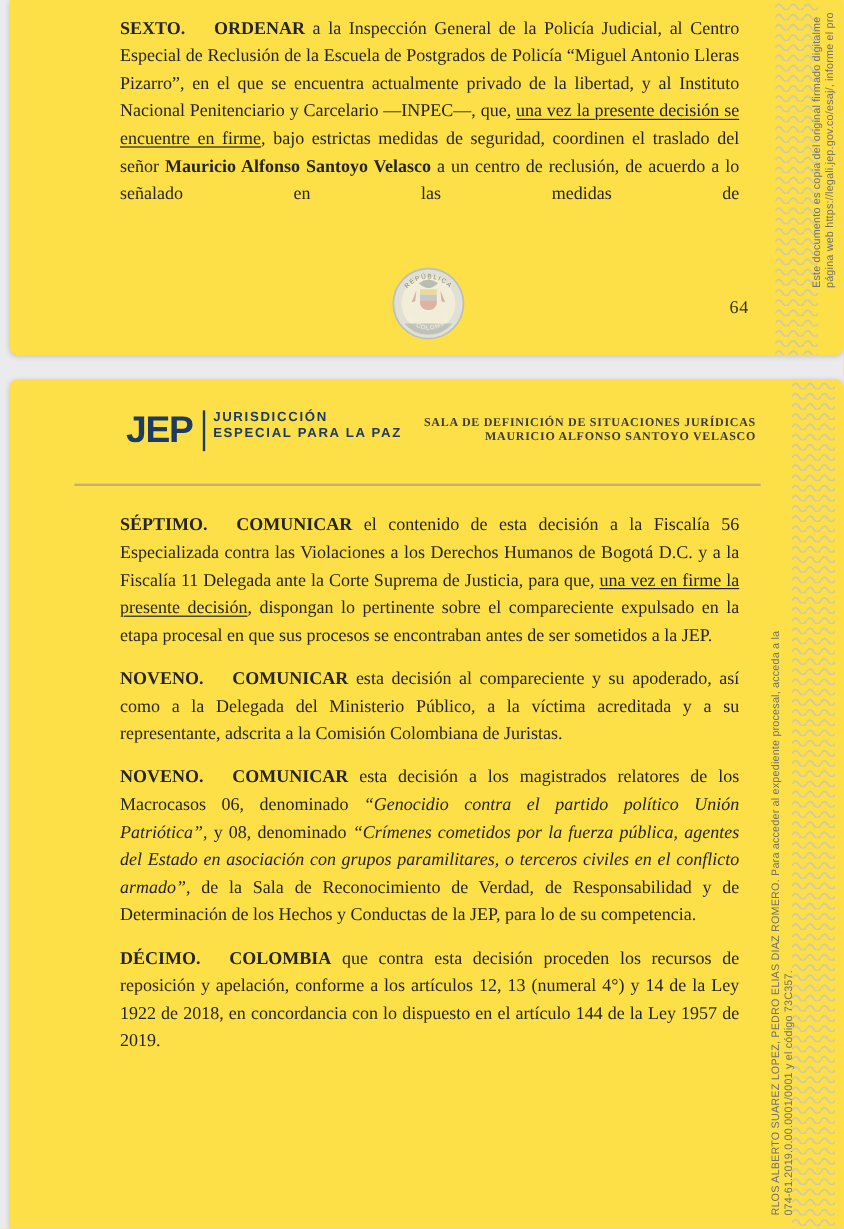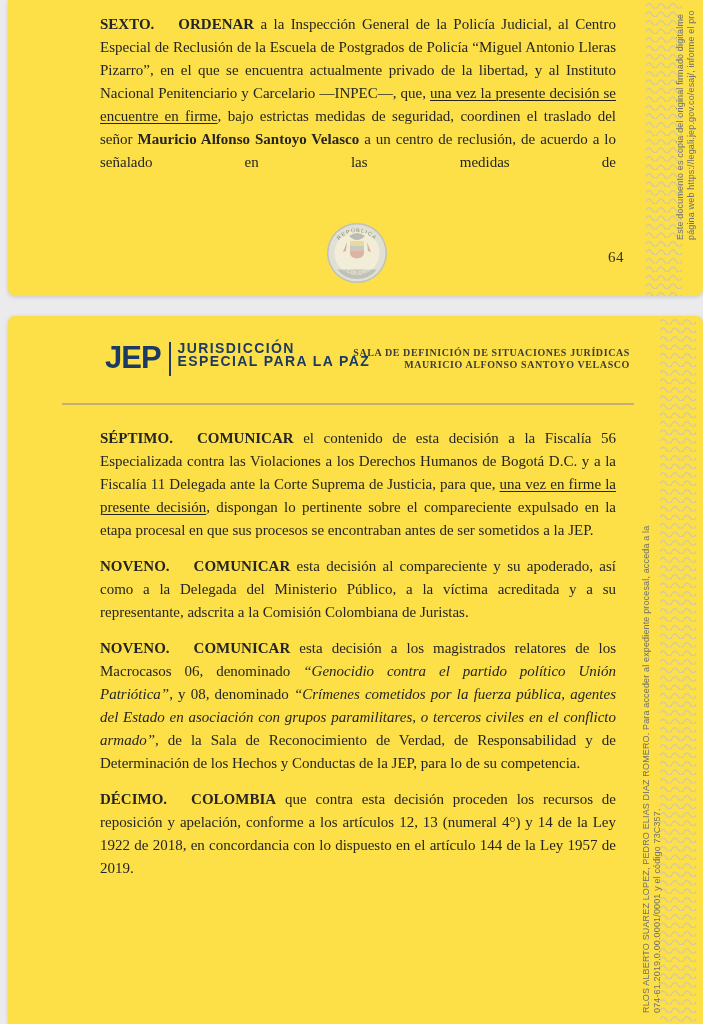--- a/index.html
+++ b/index.html
@@ -56,21 +56,21 @@
   
   .hdr{position:absolute;left:0;top:0;width:100%;height:90px;}
   .jep-logo{position:absolute;left:97px;top:26px;display:flex;}
   .jep-mark{
     font-family:"Liberation Sans", sans-serif;
     font-weight:800;font-size:31px;line-height:31px;color:#1d3a63;letter-spacing:-1px;
   }
   .jep-bar{width:2px;height:34px;background:#1d3a63;margin:0 7px 0 8px;}
   .jep-caption{
     font-family:"Liberation Sans", sans-serif;
-    font-weight:700;font-size:14px;line-height:13px;color:#1d3a63;letter-spacing:1.4px;
+    font-weight:700;font-size:11px;line-height:13px;color:#1d3a63;letter-spacing:1.4px;
   }
   .hdr-right{
     position:absolute;right:73px;top:31px;text-align:right;
     font-family:"Liberation Serif", serif;font-weight:700;
     font-size:10px;line-height:12px;color:#3c3c3c;letter-spacing:.6px;
     text-transform:uppercase;
   }
   .gold-rule{position:absolute;left:54px;top:87px;width:572px;height:2px;background:#c5ae7c;}
 </style>
 </head>

